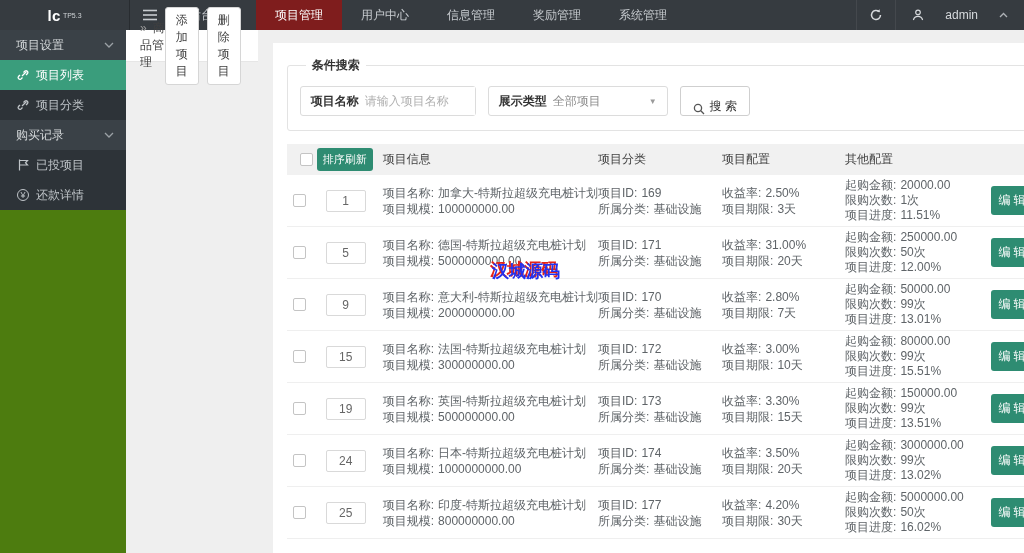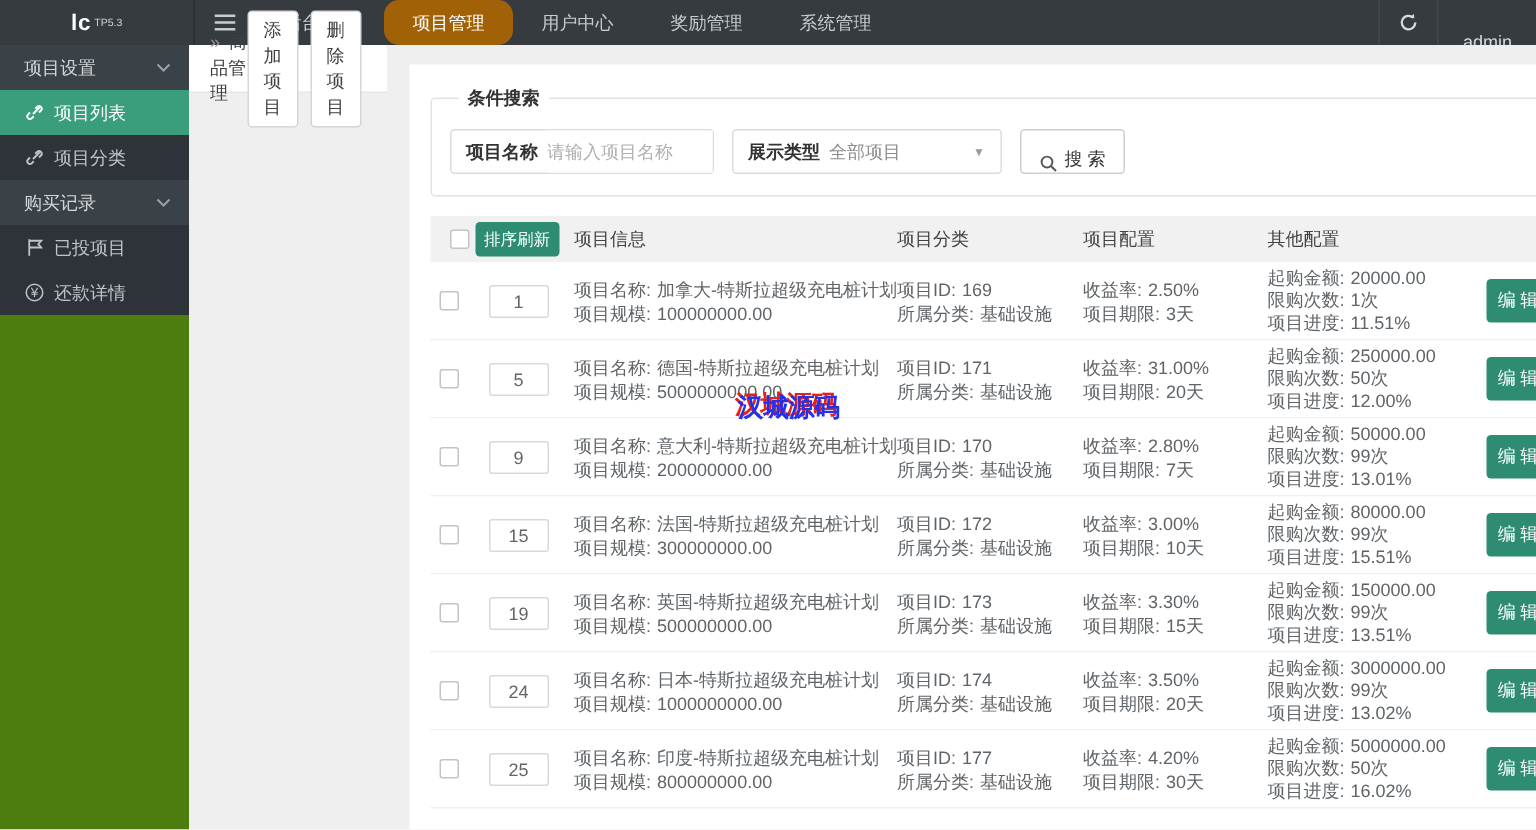--- a/index.html
+++ b/index.html
@@ -7,25 +7,25 @@
   body { font-family:"Liberation Sans","DejaVu Sans",sans-serif; font-size:12px; background:#efefef; position:relative; }
 
   
   .topbar { height:30px; background:#363b40; display:flex; align-items:stretch; color:#d7dadd; }
   .logo { width:130px; display:flex; align-items:center; justify-content:center; color:#fff; border-right:1px solid rgba(0,0,0,.25); }
   .logo b { font-size:15px; font-weight:bold; letter-spacing:.5px; }
   .logo sup { font-size:7px; margin-left:2px; color:#cfd3d6; }
   .hamburger { width:40px; display:flex; align-items:center; justify-content:center; cursor:pointer; }
   .nav { display:flex; align-items:stretch; }
   .nav-item { display:flex; align-items:center; padding:0 19px; color:#c8ccd0; cursor:pointer; }
-  .nav-item.active { background:#a16207; color:#fff;border-radius:10px; }
+  .nav-item.active { background:#7f1d1d; color:#fff; }
   .topbar-spacer { flex:1; }
   .icon-btn { width:40px; display:flex; align-items:center; justify-content:center;
               border-left:1px solid rgba(255,255,255,.07); border-right:1px solid rgba(255,255,255,.07); cursor:pointer; }
-  .userbox { display:flex; align-items:center; gap:21px; padding:0 16px; cursor:pointer; color:#d7dadd;flex-direction:column; }
+  .userbox { display:flex; align-items:center; gap:21px; padding:0 16px; cursor:pointer; color:#d7dadd; }
 
   
   .layout { display:flex; height:523px; }
   .sidebar { width:126px; background:#4d7c0f; flex:none; }
   .side-item { height:30px; display:flex; align-items:center; padding:0 12px 0 16px; color:#bfc4c8; cursor:pointer; background:#2d3338; }
   .side-item.group { background:#3a4147; color:#d4d8da; }
   .side-item.group .chev { margin-left:auto; }
   .side-item.active { background:#3a9d7c; color:#fff; }
   .side-item .micon { width:14px; margin-right:6px; display:inline-flex; align-items:center; justify-content:center; }
   .money-circle { width:12px; height:12px; border:1px solid #bfc4c8; border-radius:50%; font-size:9px; line-height:10px; text-align:center; display:inline-block; }
@@ -97,20 +97,21 @@
           <line x1="0" y1="1.5" x2="14" y2="1.5"></line>
           <line x1="0" y1="6" x2="14" y2="6"></line>
           <line x1="0" y1="10.5" x2="14" y2="10.5"></line>
         </g>
       </svg>
   </div>
   <div class="nav">
     <div class="nav-item">后台首页</div>
     <div class="nav-item active">项目管理</div>
     <div class="nav-item">用户中心</div>
+    <div class="nav-item">信息管理</div>
     <div class="nav-item">奖励管理</div>
     <div class="nav-item">系统管理</div>
   </div>
   <div class="topbar-spacer"></div>
   <div class="icon-btn">
     <svg width="14" height="14" viewBox="0 0 14 14" fill="none">
         <path d="M11.5 7a4.5 4.5 0 1 1-1.4-3.25" stroke="#d7dadd" stroke-width="1.5"></path>
         <path d="M10.6 1.2 L10.9 4.2 L8 3.6 Z" fill="#d7dadd"></path>
       </svg>
   </div>

